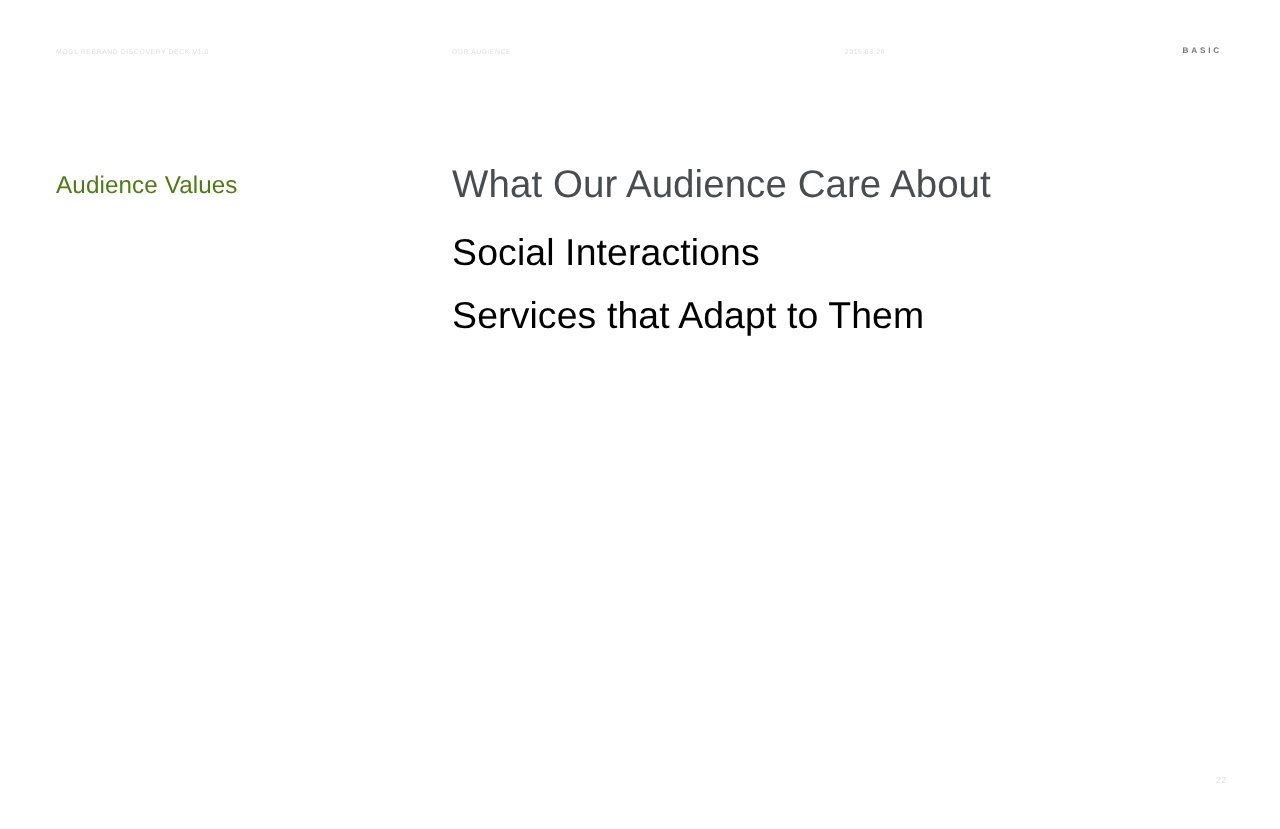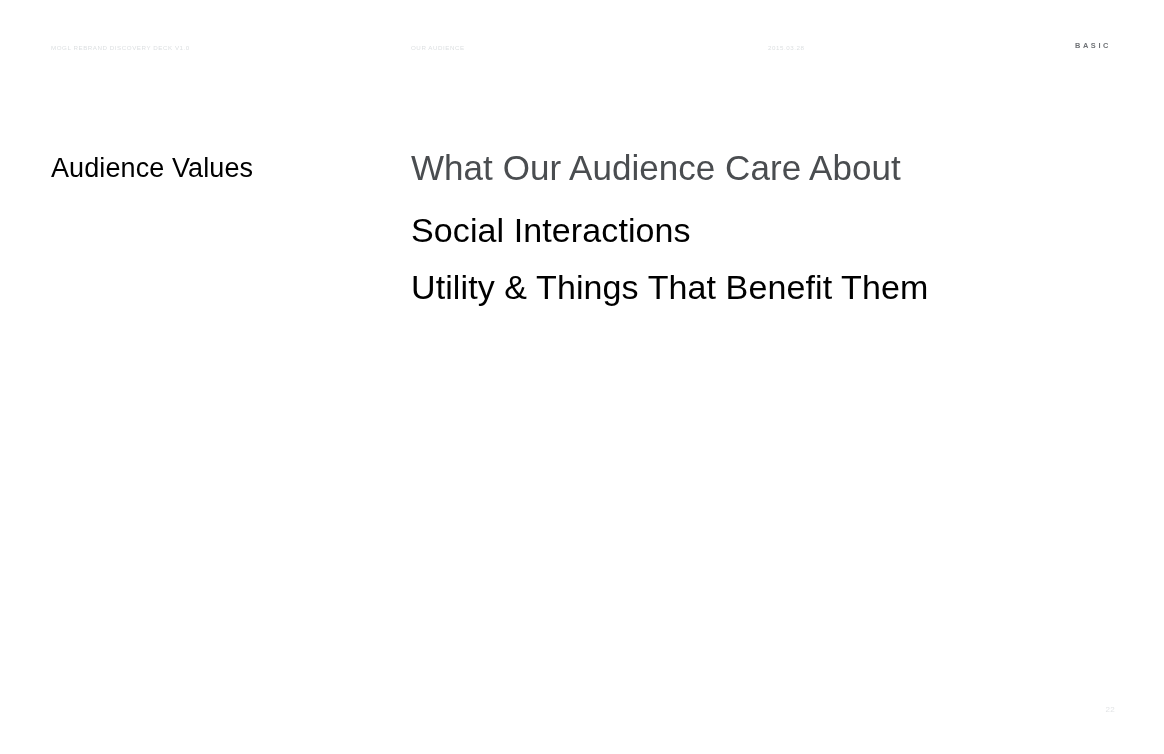--- a/index.html
+++ b/index.html
@@ -52,23 +52,23 @@
     color: #6f7276;
     white-space: nowrap;
     line-height: 12px;
   }
 
   
   .section-label {
     position: absolute;
     left: 51px;
     top: 153px;
-    font-size: 27px;
+    font-size: 22px;
     font-weight: 300;
-    color: #000000;
+    color: #4d7c0f;
     letter-spacing: 0.1px;
     white-space: nowrap;
     line-height: 30px;
   }
 
   .content {
     position: absolute;
     left: 411px;
     top: 148px;
     width: 700px;
@@ -121,19 +121,19 @@
     <div class="logo">BASIC</div>
   </div>
 
   <div class="section-label">Audience Values</div>
 
   <div class="content">
     <div class="content-title">What Our Audience Care About</div>
 
     <ul class="value-list">
       <li class="value-item">Social Interactions</li>
-      <li class="value-item">Utility &amp; Things That Benefit Them</li>
+      <li class="value-item">Services that Adapt to Them</li>
     </ul>
   </div>
 
   <div class="page-number">22</div>
 
 </div>
 
 </body></html>

